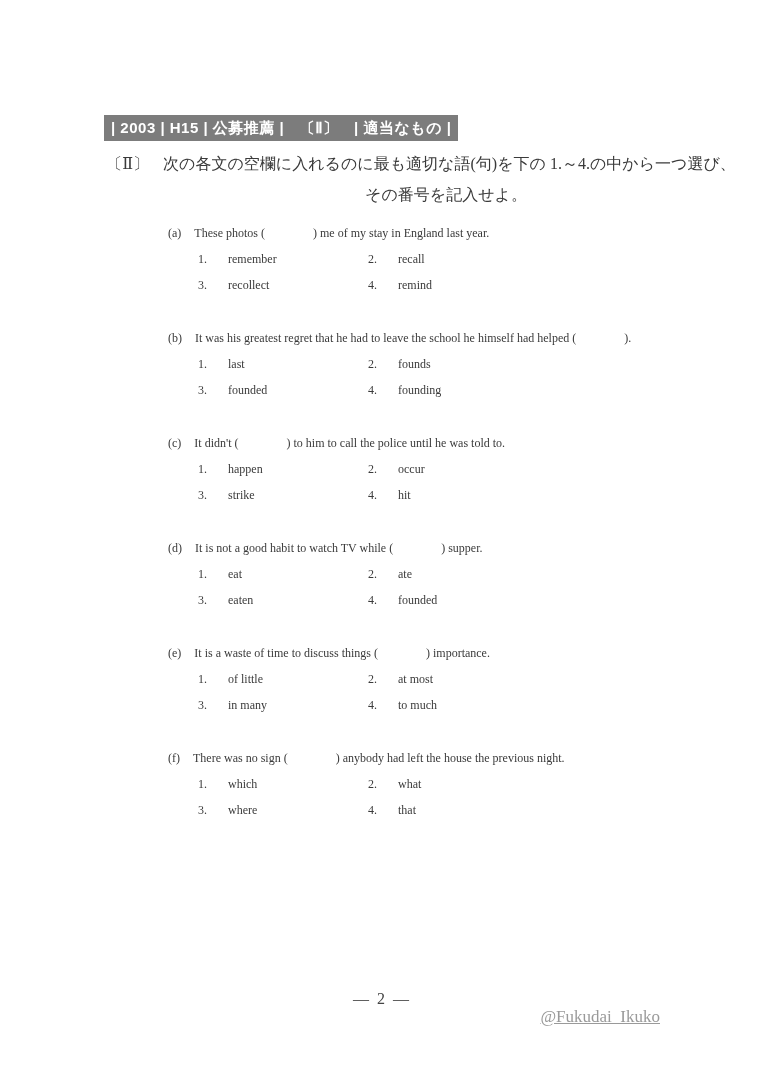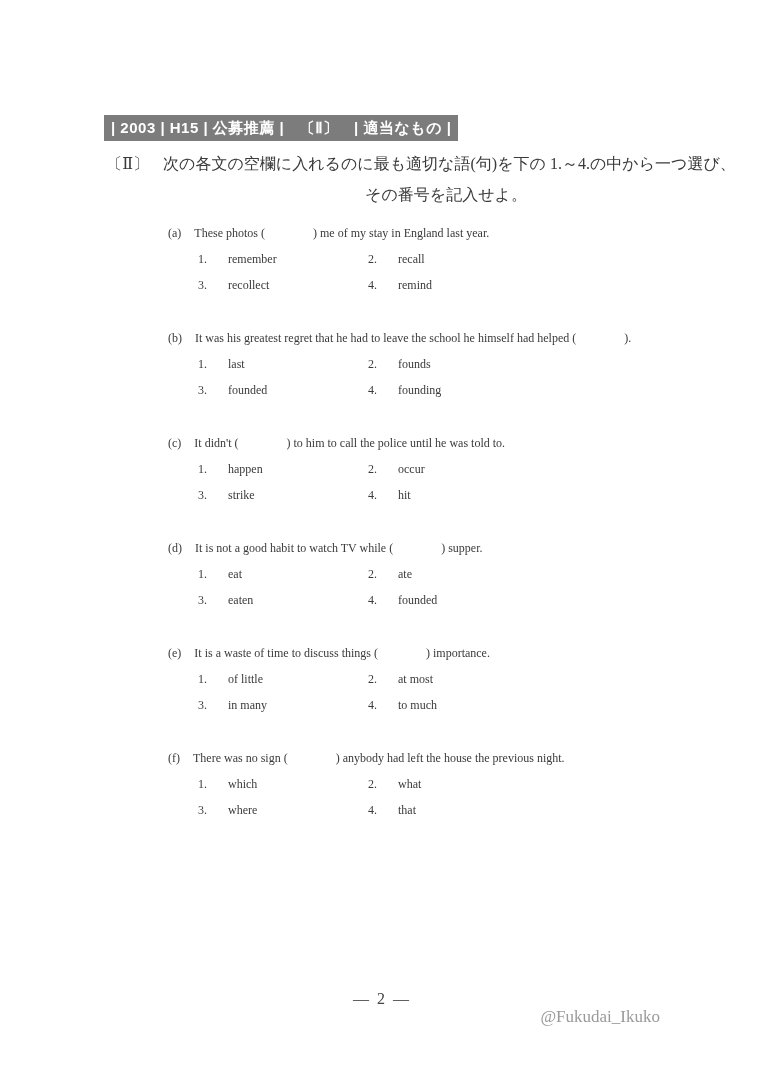--- a/index.html
+++ b/index.html
@@ -81,20 +81,21 @@
     color: #444444;
     letter-spacing: 2px;
   }
   .footer-credit {
     position: absolute;
     right: 104px;
     bottom: 53px;
     font-size: 17px;
     color: #9a9a9a;
     font-family: "Liberation Serif", "DejaVu Serif", serif;
+    text-decoration: underline;
   }
 </style>
 </head>
 <body>
 
 <div class="page" style="color: rgb(58, 58, 58);">
 
   <div class="tag-bar" style="background: rgb(124, 124, 124); color: rgb(255, 255, 255);">| 2003 | H15 | 公募推薦 |　〔Ⅱ〕　| 適当なもの |</div>
 
   <div class="instruction">

